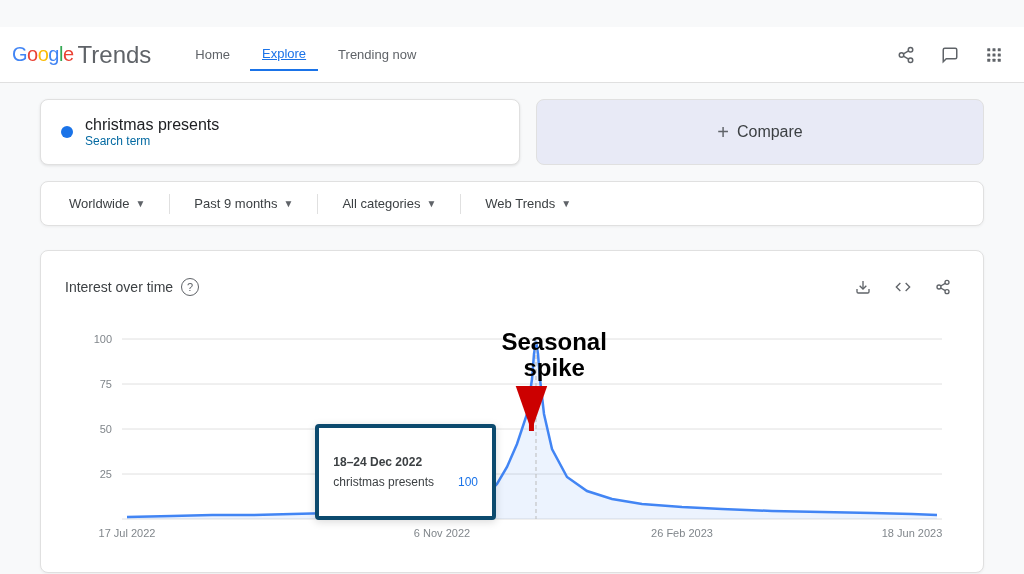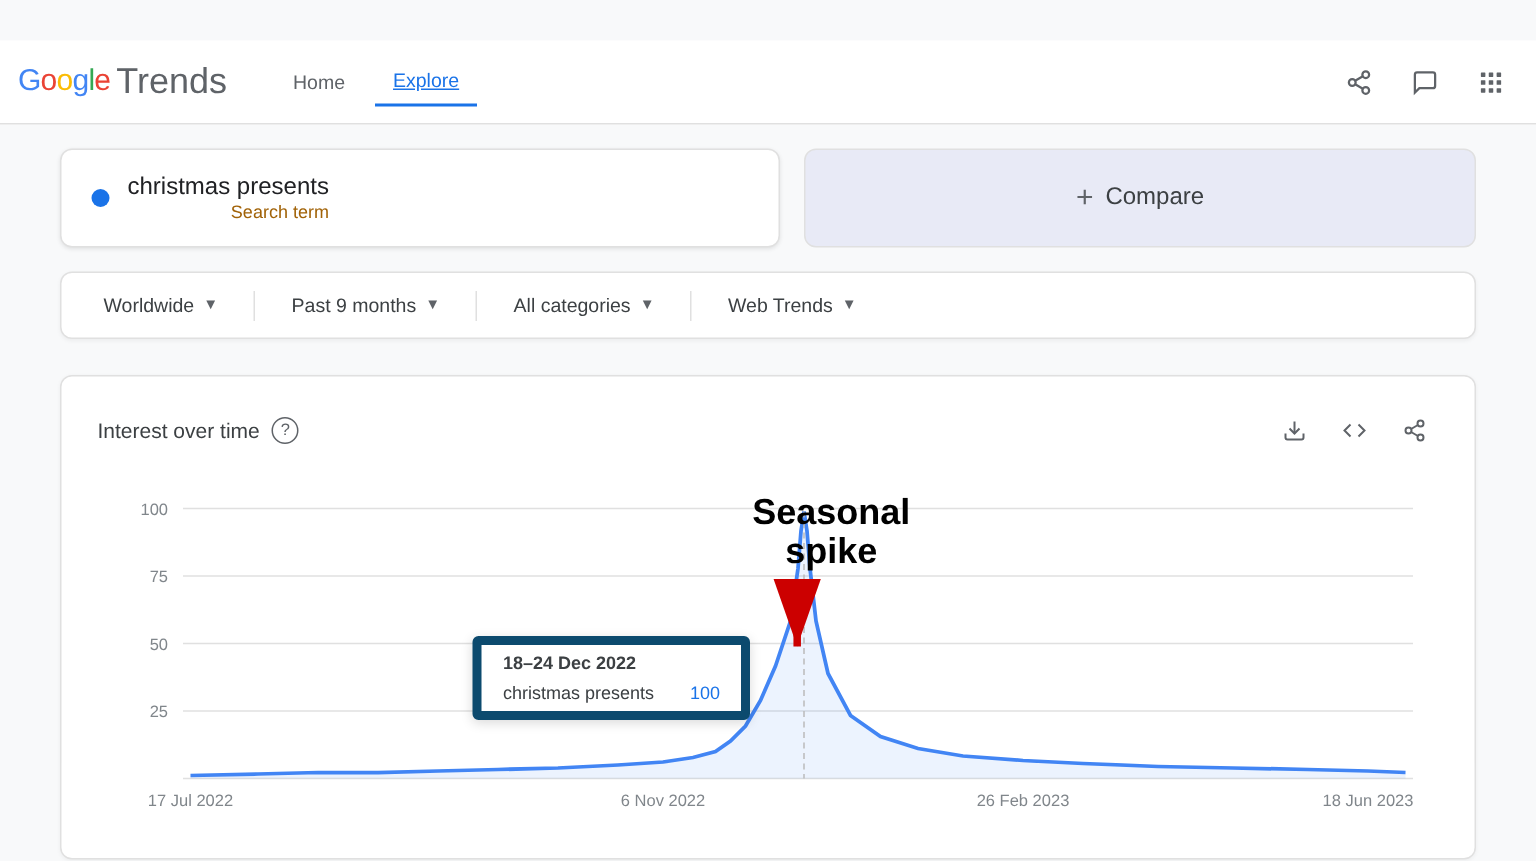--- a/index.html
+++ b/index.html
@@ -40,21 +40,21 @@
     .search-section { display: flex; gap: 16px; margin-bottom: 16px; }
     .search-box {
       flex: 0 0 480px; background: #fff; border-radius: 8px;
       border: 1px solid #e0e0e0; padding: 16px 20px;
       display: flex; align-items: center; gap: 12px;
       box-shadow: 0 1px 3px rgba(0,0,0,0.1);
     }
     .search-dot { width: 12px; height: 12px; border-radius: 50%; background: #1a73e8; flex-shrink: 0; }
     .search-text-group { display: flex; flex-direction: column; }
     .search-term { font-size: 16px; font-weight: 400; color: #202124; }
-    .search-label { font-size: 12px; color: #a16207; text-align: right; }
+    .search-label { font-size: 12px; color: #0369a1; }
 
     .compare-box {
       flex: 1; background: #e8eaf6; border-radius: 8px;
       border: 1px solid #e0e0e0; padding: 16px 20px;
       display: flex; align-items: center; justify-content: center;
       cursor: pointer; gap: 8px; color: #3c4043;
     }
     .compare-plus { font-size: 20px; color: #5f6368; }
     .compare-label { font-size: 16px; }
 
@@ -93,22 +93,22 @@
     }
 
     
     .annotation-container { position: relative; }
 
     
     .chart-svg-container { position: relative; }
 
     
     .tooltip-box {
-      position: absolute; background: #fff; border: 6px solid #0c4a6e;
-      border-radius: 4px; padding: 5px 14px; box-shadow: 0 2px 8px rgba(0,0,0,0.15);
+      position: absolute; background: #fff; border: 4px solid #0c4a6e;
+      border-radius: 4px; padding: 27px 14px; box-shadow: 0 2px 8px rgba(0,0,0,0.15);
       z-index: 20; left: 28%; top: 45%;
       pointer-events: none;
     }
     .tooltip-date { font-size: 12px; font-weight: 600; color: #3c4043; margin-bottom: 6px; }
     .tooltip-row { display: flex; align-items: center; justify-content: space-between; gap: 24px; }
     .tooltip-term { font-size: 12px; color: #3c4043; }
     .tooltip-value { font-size: 12px; color: #1a73e8; font-weight: 500; }
 
     
     .y-label { font-size: 11px; fill: #80868b; }
@@ -126,20 +126,21 @@
 <div class="header">
   <div class="logo">
     <span class="logo-google">
       <span class="logo-g">G</span><span class="logo-o1">o</span><span class="logo-o2">o</span><span class="logo-g2">g</span><span class="logo-l">l</span><span class="logo-e">e</span>
     </span>
     <span class="logo-trends">Trends</span>
   </div>
   <nav class="nav">
     <a class="nav-item">Home</a>
     <a class="nav-item active">Explore</a>
+    <a class="nav-item">Trending now</a>
   </nav>
   <div class="header-right">
     <button class="icon-btn">
       <svg width="18" height="18" viewBox="0 0 24 24" fill="none" stroke="currentColor" stroke-width="2">
         <circle cx="18" cy="5" r="3"></circle>
           <circle cx="6" cy="12" r="3"></circle>
           <circle cx="18" cy="19" r="3"></circle>
         <line x1="8.59" y1="13.51" x2="15.42" y2="17.49"></line>
           <line x1="15.41" y1="6.51" x2="8.59" y2="10.49"></line>
       </svg>

